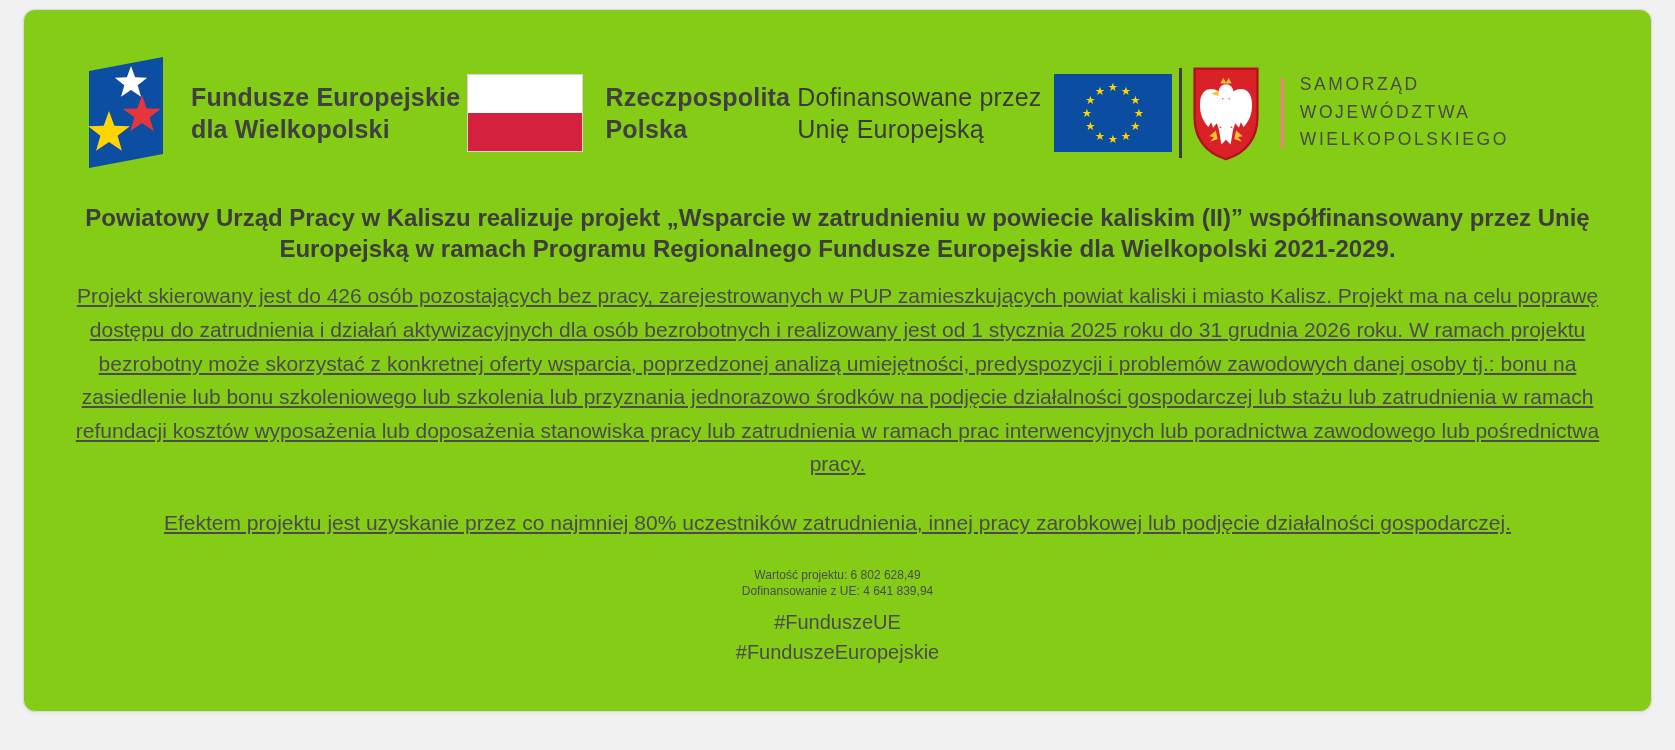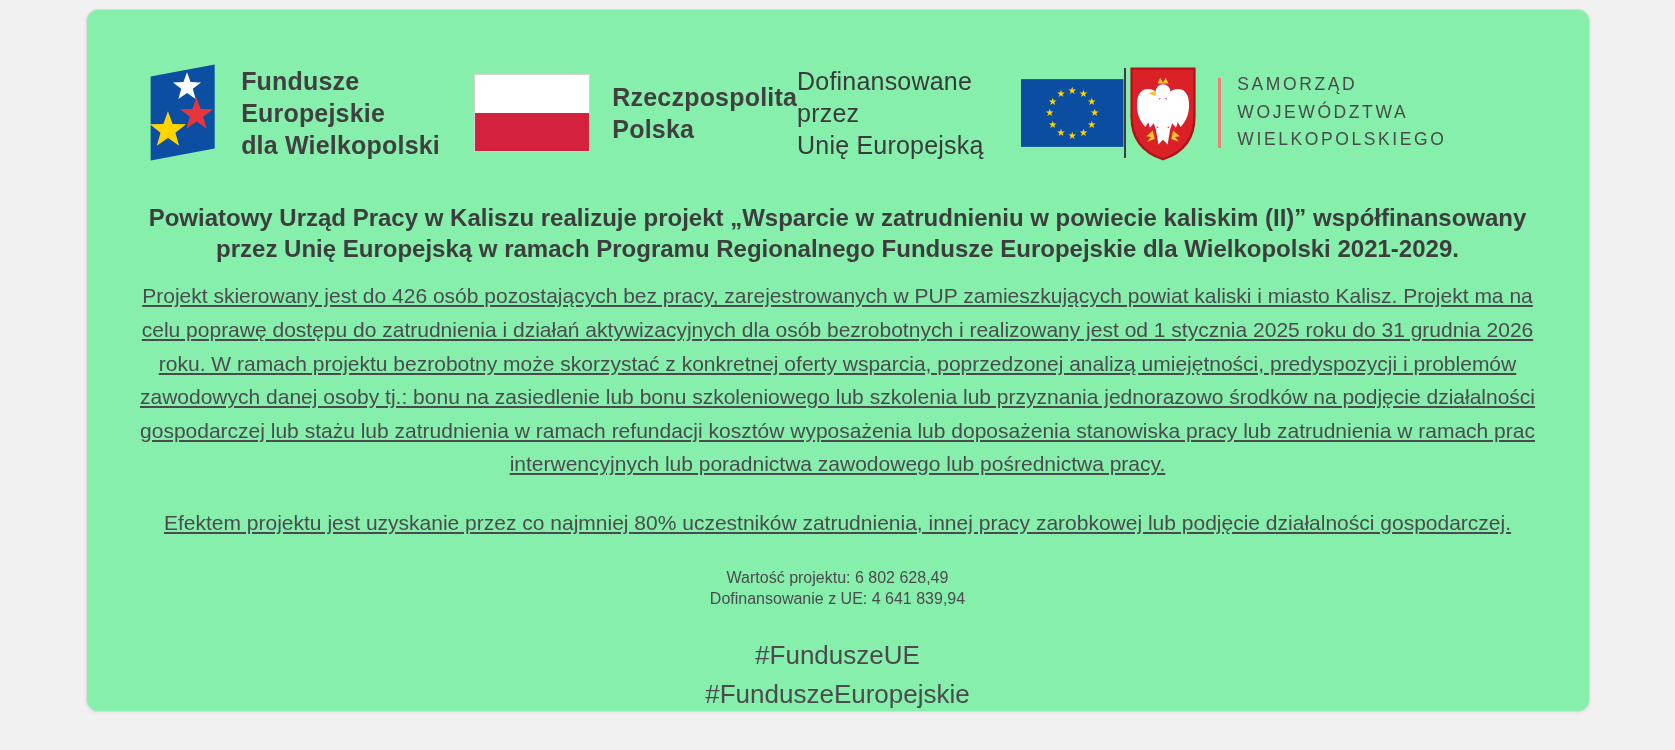--- a/index.html
+++ b/index.html
@@ -3,24 +3,24 @@
 <meta charset="utf-8">
 <style>
   * { margin: 0; padding: 0; box-sizing: border-box; }
   html, body { width: 1675px; height: 750px; overflow: hidden; }
   body {
     background: #f1f1f2;
     font-family: "Liberation Sans", "DejaVu Sans", sans-serif;
     color: #47474b;
   }
   .card {
-    width: 1504px;
+    width: 1629px;
     height: 703px;
     margin: 9px auto 0 auto;
-    background: #86efac;
+    background: #84cc16;
     border: 1px solid #dcdcdc;
     border-radius: 12px;
     box-shadow: 0 1px 4px rgba(0,0,0,0.06);
     overflow: hidden;
   }
 
   
   .logos {
     display: flex;
     align-items: center;
@@ -79,22 +79,22 @@
     line-height: 1.28;
   }
   .body-par {
     margin-top: 15px;
     font-size: 21px;
     line-height: 1.6;
     color: #4b4b4f;
     text-decoration: underline;
   }
   .effect-par { margin-top: 25px; }
-  .values { margin-top: 27px; font-size: 16px; line-height: 1.35; color: #4b4b4f; }
-  .hashtags { margin-top: 26px; font-size: 26px; line-height: 1.5; color: #4b4b4f; }
+  .values { margin-top: 27px; font-size: 12px; line-height: 1.35; color: #4b4b4f; }
+  .hashtags { margin-top: 8px; font-size: 20px; line-height: 1.5; color: #4b4b4f; }
 </style>
 </head>
 <body>
 
 <div class="card">
 
   <header class="logos">
 
     <div class="logo-block">
       <svg class="fe-icon" width="92" height="115" viewBox="0 0 92 115" aria-hidden="true">

